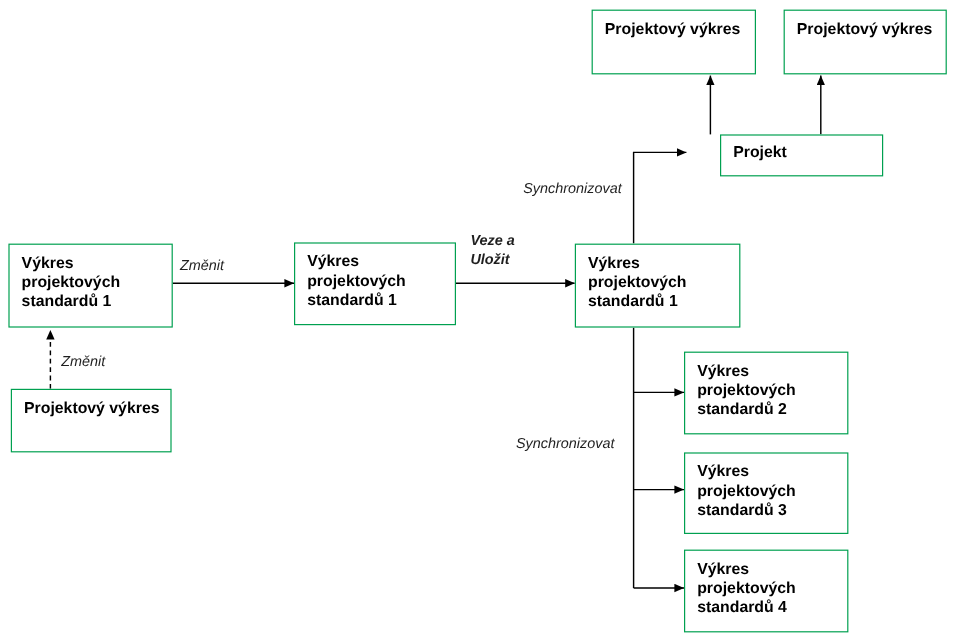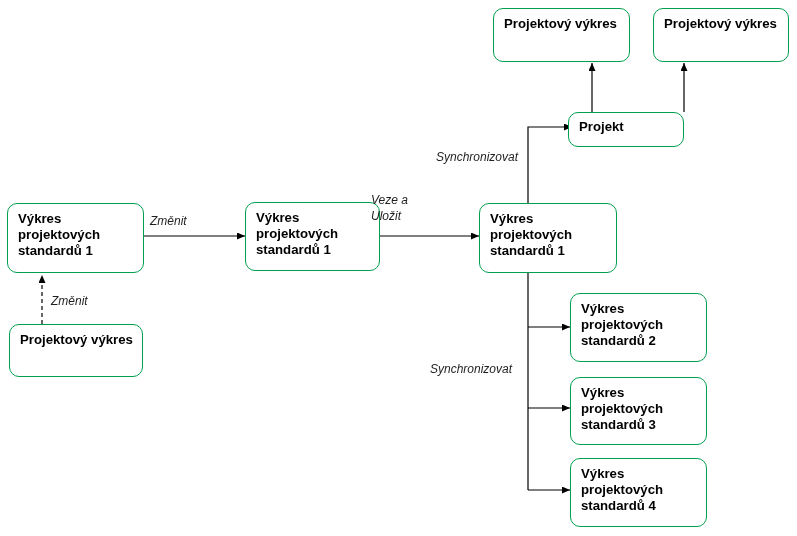--- a/index.html
+++ b/index.html
@@ -28,21 +28,21 @@
     fill: none;
   }
   #connector-layer path.edge.dashed {
     stroke-dasharray: 4 3;
   }
   .node {
     position: absolute;
     box-sizing: border-box;
     background: var(--node-fill, #ffffff);
     border: 1.5px solid var(--node-border, #00A050);
-    border-radius: 10px;
+    border-radius: 0;
     padding: 7px 4px 0 10px;
   }
   .node-label {
     font-size: 13.2px;
     font-weight: bold;
     color: var(--text-color, #000000);
     line-height: 16px;
     white-space: pre-line;
   }
   .edge-label {
@@ -86,21 +86,21 @@
   </svg>
 
   <div class="node" style="left:493px; top:8px; width:137px; height:54px;">
     <div class="node-label">Projektový výkres</div>
   </div>
 
   <div class="node" style="left:653px; top:8px; width:136px; height:54px;">
     <div class="node-label">Projektový výkres</div>
   </div>
 
-  <div class="node" style="left:568px; top:112px; width:116px; height:35px; padding-top:6px;">
+  <div class="node" style="left:600px; top:112px; width:136px; height:35px; padding-top:6px;">
     <div class="node-label">Projekt</div>
   </div>
 
   <div class="node" style="left:7px; top:203px; width:137px; height:70px;">
     <div class="node-label">Výkres
 projektových
 standardů 1</div>
   </div>
 
   <div class="node" style="left:9px; top:324px; width:134px; height:53px;">
@@ -134,20 +134,20 @@
   <div class="node" style="left:570px; top:458px; width:137px; height:69px;">
     <div class="node-label">Výkres
 projektových
 standardů 4</div>
   </div>
 
   <div class="edge-label" style="left:150px; top:213px;">Změnit</div>
 
   <div class="edge-label" style="left:51px; top:293px;">Změnit</div>
 
-  <div class="edge-label" style="left:371px; top:192px;">Veze a
+  <div class="edge-label" style="left:392px; top:192px;font-weight:bold;">Veze a
 Uložit</div>
 
   <div class="edge-label" style="left:436px; top:149px;">Synchronizovat</div>
 
   <div class="edge-label" style="left:430px; top:361px;">Synchronizovat</div>
 
 </div>
 
 </body></html>

